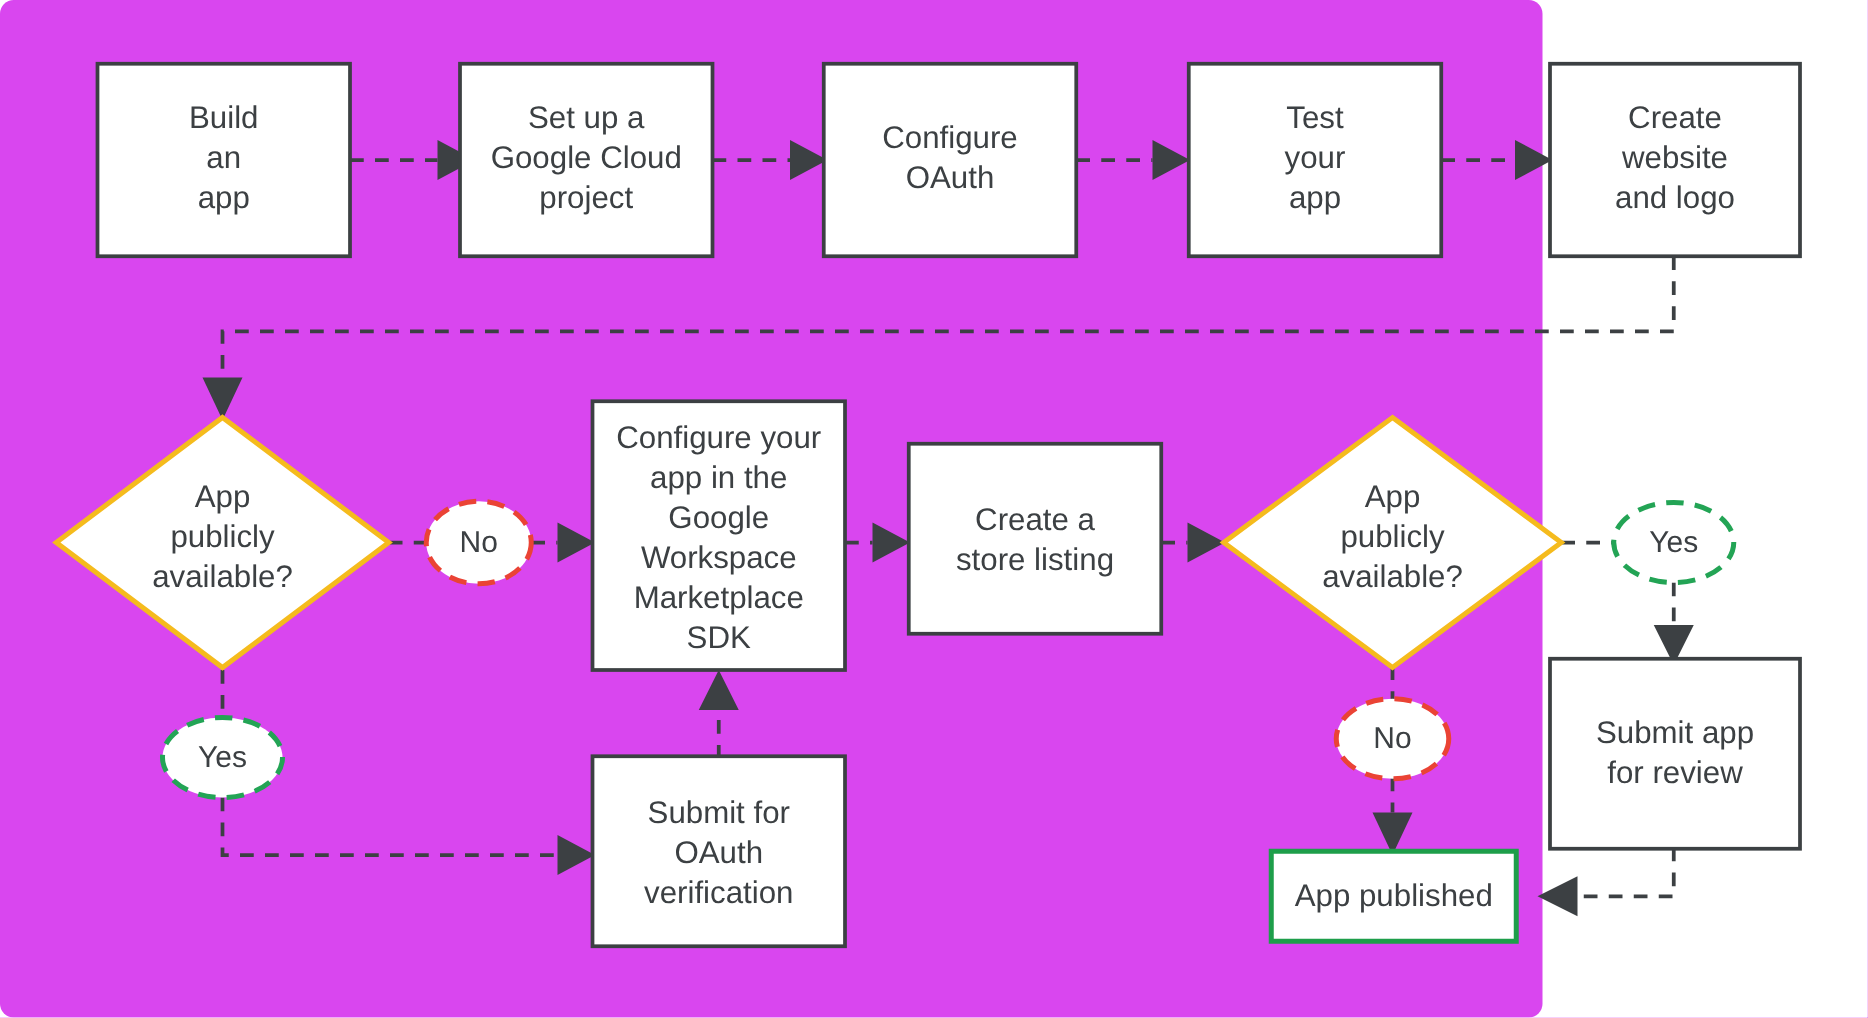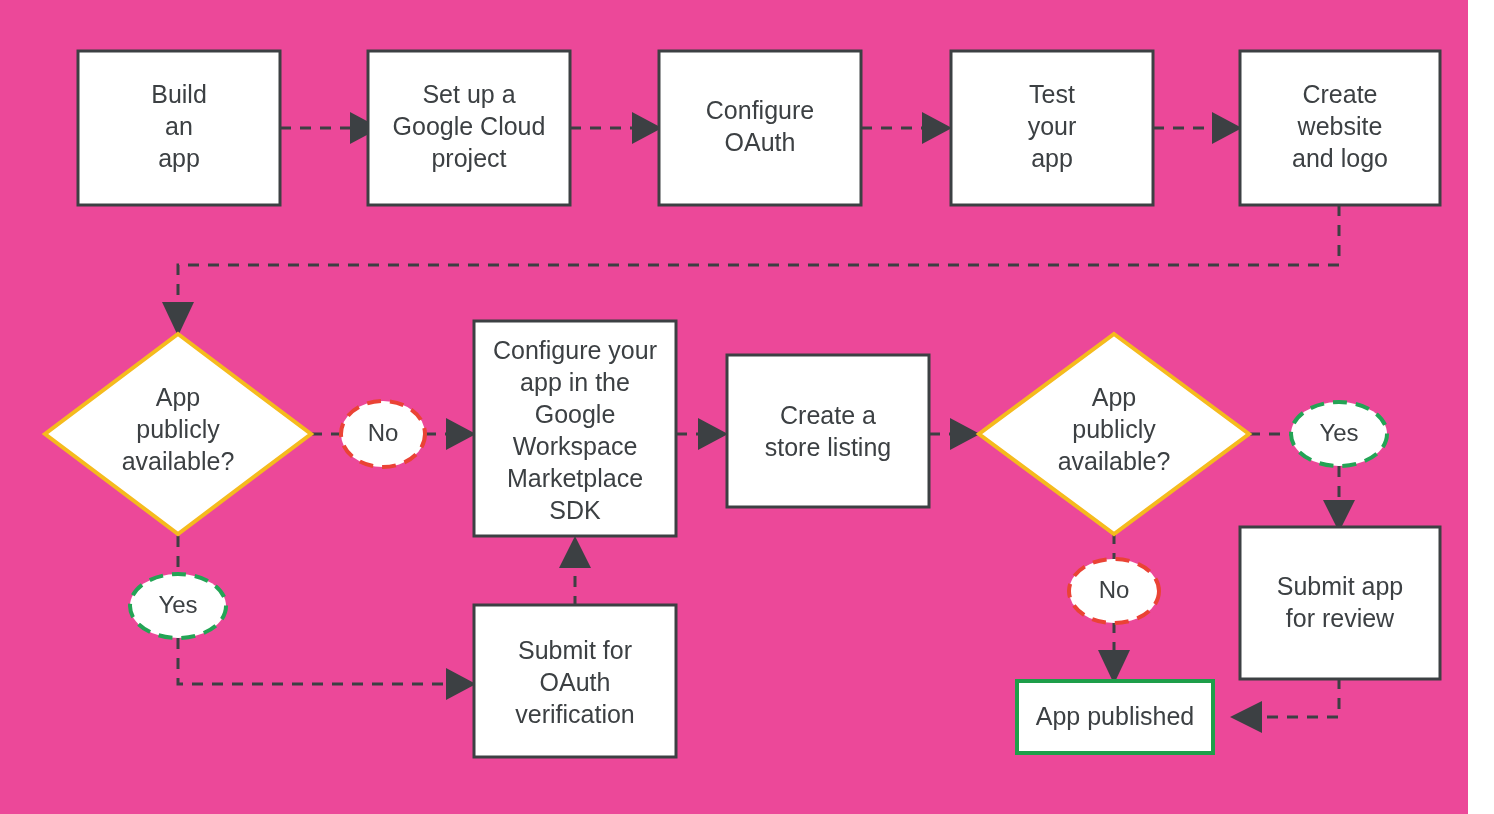--- a/index.html
+++ b/index.html
@@ -8,23 +8,24 @@
     background: #ffffff;
   }
   body {
     width: 1494px;
     height: 814px;
     overflow: hidden;
     font-family: "Liberation Sans", sans-serif;
   }
   #diagram-root {
     position: relative;
-    width: 1468px;
+    width: 1234px;
     height: 814px;
-    background: #ec4899;
+    background: #d946ef;
+    border-radius: 11px;
   }
   svg#flow {
     display: block;
     width: 1494px;
     height: 814px;
   }
   .node-label {
     font-family: "Liberation Sans", sans-serif;
     font-size: 25px;
     fill: #3C4043;

